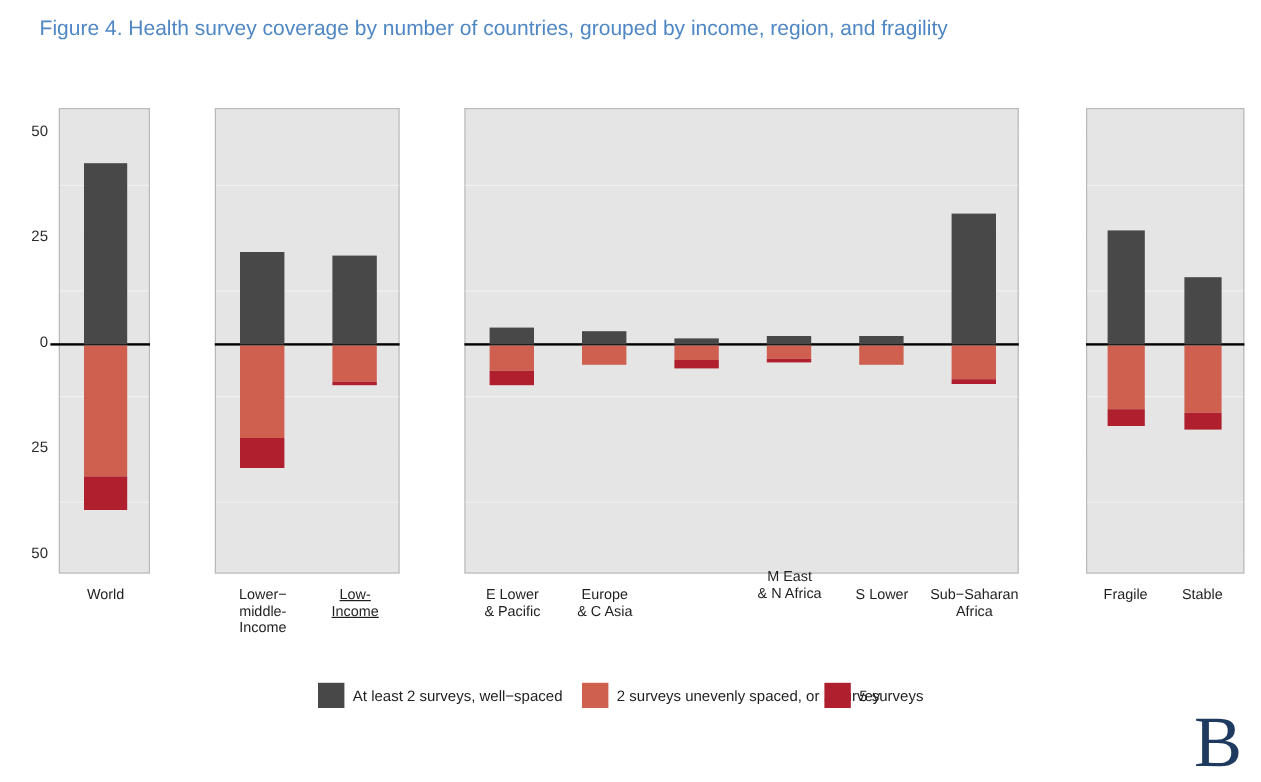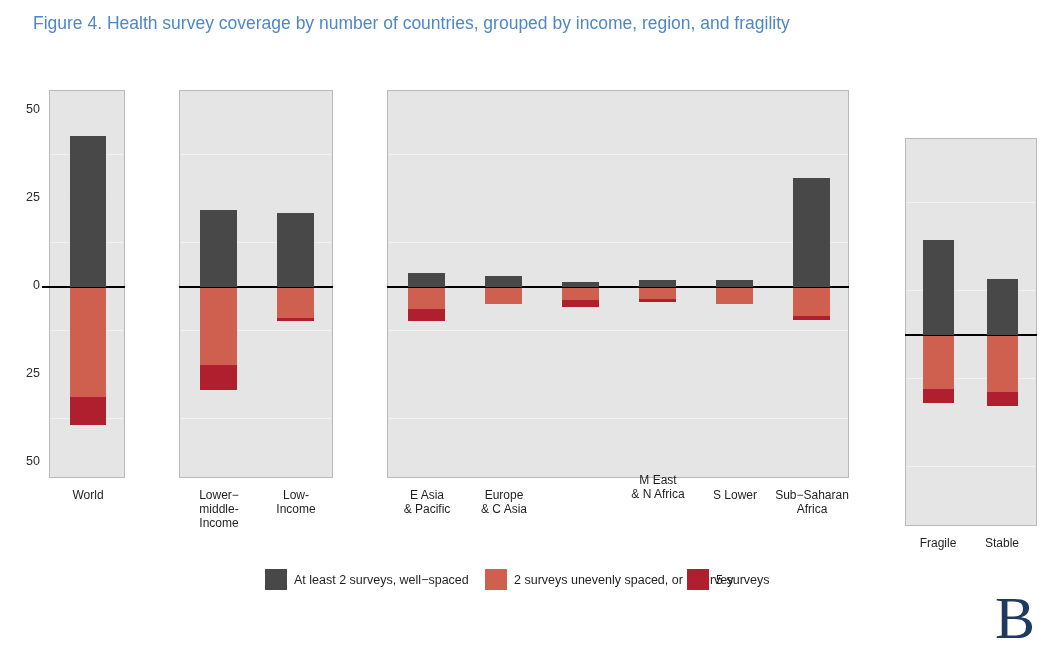--- a/index.html
+++ b/index.html
@@ -69,40 +69,40 @@
         <div class="bar-seg" style="left: 20px; width: 37px; top: 197px; height: 77.44px; background: rgb(207, 96, 80);"></div>
         <div class="bar-seg" style="left: 20px; width: 37px; top: 274.44px; height: 24.64px; background: rgb(176, 31, 46);"></div>
         <div class="catlabel" style="left: -21px; width: 120px; top: 397px;">
           <div class="">Lower−</div>
           <div class="">middle-</div>
           <div class="">Income</div>
         </div>
         <div class="bar-seg" style="left: 97px; width: 37px; top: 122.08px; height: 73.92px; background: rgb(72, 72, 72);"></div>
         <div class="bar-seg" style="left: 97px; width: 37px; top: 197px; height: 29.92px; background: rgb(207, 96, 80);"></div>
         <div class="bar-seg" style="left: 97px; width: 37px; top: 226.92px; height: 3.52px; background: rgb(176, 31, 46);"></div>
-        <div class="catlabel" style="left: 56px; width: 120px; top: 397px;">
+        <div class="catlabel" style="left: 56px; width: 120px; top: 397px; text-decoration: underline;">
           <div class="">Low-</div>
           <div class="">Income</div>
         </div>
       </div>
       <div class="panel" style="left: 387px; width: 462px;">
         <div class="gridline" style="top: 19px;"></div>
         <div class="gridline minor" style="top: 63px;"></div>
         <div class="gridline" style="top: 107px;"></div>
         <div class="gridline minor" style="top: 151px;"></div>
         <div class="gridline minor" style="top: 239px;"></div>
         <div class="gridline" style="top: 283px;"></div>
         <div class="gridline minor" style="top: 327px;"></div>
         <div class="gridline" style="top: 371px;"></div>
         <div class="zeroline" style="top: 195px; left: -1px; right: -1px;"></div>
         <div class="bar-seg" style="left: 20px; width: 37px; top: 181.92px; height: 14.08px; background: rgb(72, 72, 72);"></div>
         <div class="bar-seg" style="left: 20px; width: 37px; top: 197px; height: 21.12px; background: rgb(207, 96, 80);"></div>
         <div class="bar-seg" style="left: 20px; width: 37px; top: 218.12px; height: 12.32px; background: rgb(176, 31, 46);"></div>
         <div class="catlabel" style="left: -21px; width: 120px; top: 397px;">
-          <div class="">E Asia</div>
+          <div class="">E Lower</div>
           <div class="">&amp; Pacific</div>
         </div>
         <div class="bar-seg" style="left: 97px; width: 37px; top: 185.44px; height: 10.56px; background: rgb(72, 72, 72);"></div>
         <div class="bar-seg" style="left: 97px; width: 37px; top: 197px; height: 15.84px; background: rgb(207, 96, 80);"></div>
         <div class="catlabel" style="left: 56px; width: 120px; top: 397px;">
           <div class="">Europe</div>
           <div class="">&amp; C Asia</div>
         </div>
         <div class="bar-seg" style="left: 174px; width: 37px; top: 190.72px; height: 5.28px; background: rgb(72, 72, 72);"></div>
         <div class="bar-seg" style="left: 174px; width: 37px; top: 197px; height: 12.32px; background: rgb(207, 96, 80);"></div>
@@ -120,21 +120,21 @@
           <div class="">S Lower</div>
         </div>
         <div class="bar-seg" style="left: 405px; width: 37px; top: 86.88px; height: 109.12px; background: rgb(72, 72, 72);"></div>
         <div class="bar-seg" style="left: 405px; width: 37px; top: 197px; height: 28.16px; background: rgb(207, 96, 80);"></div>
         <div class="bar-seg" style="left: 405px; width: 37px; top: 225.16px; height: 3.52px; background: rgb(176, 31, 46);"></div>
         <div class="catlabel" style="left: 364px; width: 120px; top: 397px;">
           <div class="">Sub−Saharan</div>
           <div class="">Africa</div>
         </div>
       </div>
-      <div class="panel" style="left: 905px; width: 132px; margin-top: 48px;">
+      <div class="panel" style="left: 905px; width: 132px;">
         <div class="gridline" style="top: 19px;"></div>
         <div class="gridline minor" style="top: 63px;"></div>
         <div class="gridline" style="top: 107px;"></div>
         <div class="gridline minor" style="top: 151px;"></div>
         <div class="gridline minor" style="top: 239px;"></div>
         <div class="gridline" style="top: 283px;"></div>
         <div class="gridline minor" style="top: 327px;"></div>
         <div class="gridline" style="top: 371px;"></div>
         <div class="zeroline" style="top: 195px; left: -1px; right: -1px;"></div>
         <div class="bar-seg" style="left: 17px; width: 31px; top: 100.96px; height: 95.04px; background: rgb(72, 72, 72);"></div>

